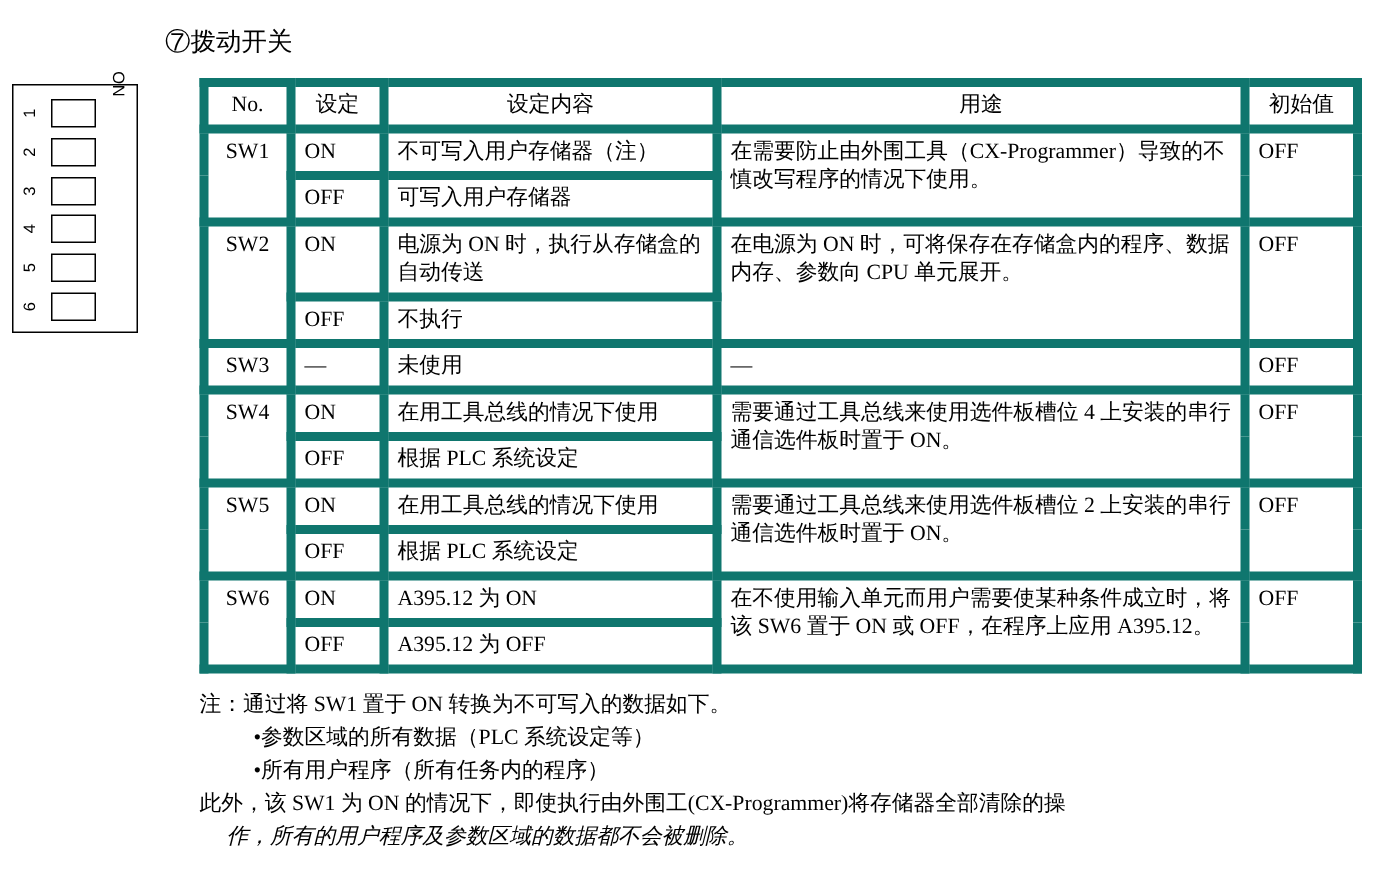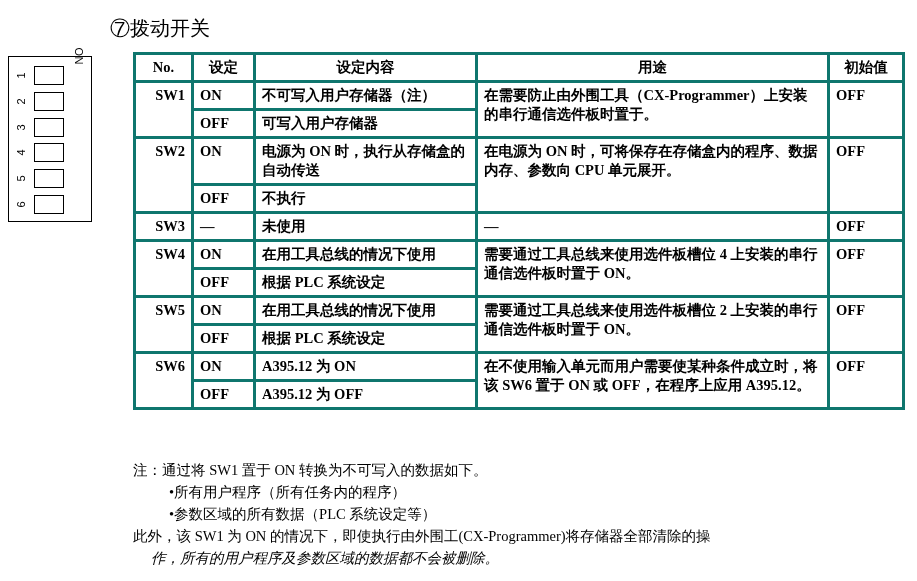--- a/index.html
+++ b/index.html
@@ -78,52 +78,52 @@
     letter-spacing: 0.5px;
     transform: rotate(90deg);
     transform-origin: right top;
   }
 
   
   .heading {
     position: absolute;
     left: 110px;
     top: 18px;
-    font-size: 20px;
+    font-size: 17px;
     line-height: 20px;
   }
 
   
   .tbl-wrap {
     position: absolute;
     left: 133px;
     top: 52px;
     width: 769px;
   }
   table.spec {
     border-collapse: collapse;
     width: 769px;
     table-layout: fixed;
     font-size: 14.5px;
     line-height: 19px;
   }
   table.spec th, table.spec td {
-    border: 3px solid #0f766e;
+    border: 6px solid #0f766e;
     padding: 3px 6px;
     vertical-align: top;
-    font-weight: bold;
+    font-weight: normal;
     box-sizing: border-box;
     margin-top: 40px;
   }
   table.spec th {
     text-align: center;
     vertical-align: middle;
     height: 26px;
   }
-  td.c-no { width: 58px; text-align: right; }
+  td.c-no { width: 58px; text-align: center; }
   td.c-set { width: 62px; }
   td.c-cont { width: 222px; }
   td.c-use { width: 352px; }
   td.c-init { width: 75px; }
   col.w-no { width: 58px; }
   col.w-set { width: 62px; }
   col.w-cont { width: 222px; }
   col.w-use { width: 352px; }
   col.w-init { width: 75px; }
 
@@ -187,21 +187,21 @@
         <th>用途</th>
         <th>初始值</th>
       </tr>
     </thead>
     <tbody>
 
       <tr>
         <td class="c-no" rowspan="2">SW1</td>
         <td class="c-set">ON</td>
         <td class="c-cont">不可写入用户存储器（注）</td>
-        <td class="c-use" rowspan="2">在需要防止由外围工具（CX-Programmer）上安装的串行通信选件板时置于。</td>
+        <td class="c-use" rowspan="2">在需要防止由外围工具（CX-Programmer）导致的不慎改写程序的情况下使用。</td>
         <td class="c-init" rowspan="2">OFF</td>
       </tr>
       <tr>
         <td class="c-set">OFF</td>
         <td class="c-cont">可写入用户存储器</td>
       </tr>
 
       <tr>
         <td class="c-no" rowspan="2">SW2</td>
         <td class="c-set">ON</td>
@@ -256,17 +256,17 @@
       <tr>
         <td class="c-set">OFF</td>
         <td class="c-cont">A395.12 为 OFF</td>
       </tr>
     </tbody>
   </table>
 </div>
 
 <div class="notes">
   <div class="note-line">注：通过将 SW1 置于 ON 转换为不可写入的数据如下。</div>
+  <div class="note-bullet">•参数区域的所有数据（PLC 系统设定等）</div>
   <div class="note-bullet">•所有用户程序（所有任务内的程序）</div>
-  <div class="note-bullet">•参数区域的所有数据（PLC 系统设定等）</div>
   <div class="note-line">此外，该 SW1 为 ON 的情况下，即使执行由外围工(CX-Programmer)将存储器全部清除的操</div>
   <div class="note-line note-wrap-indent">作，所有的用户程序及参数区域的数据都不会被删除。</div>
 </div>
 
 </body></html>

